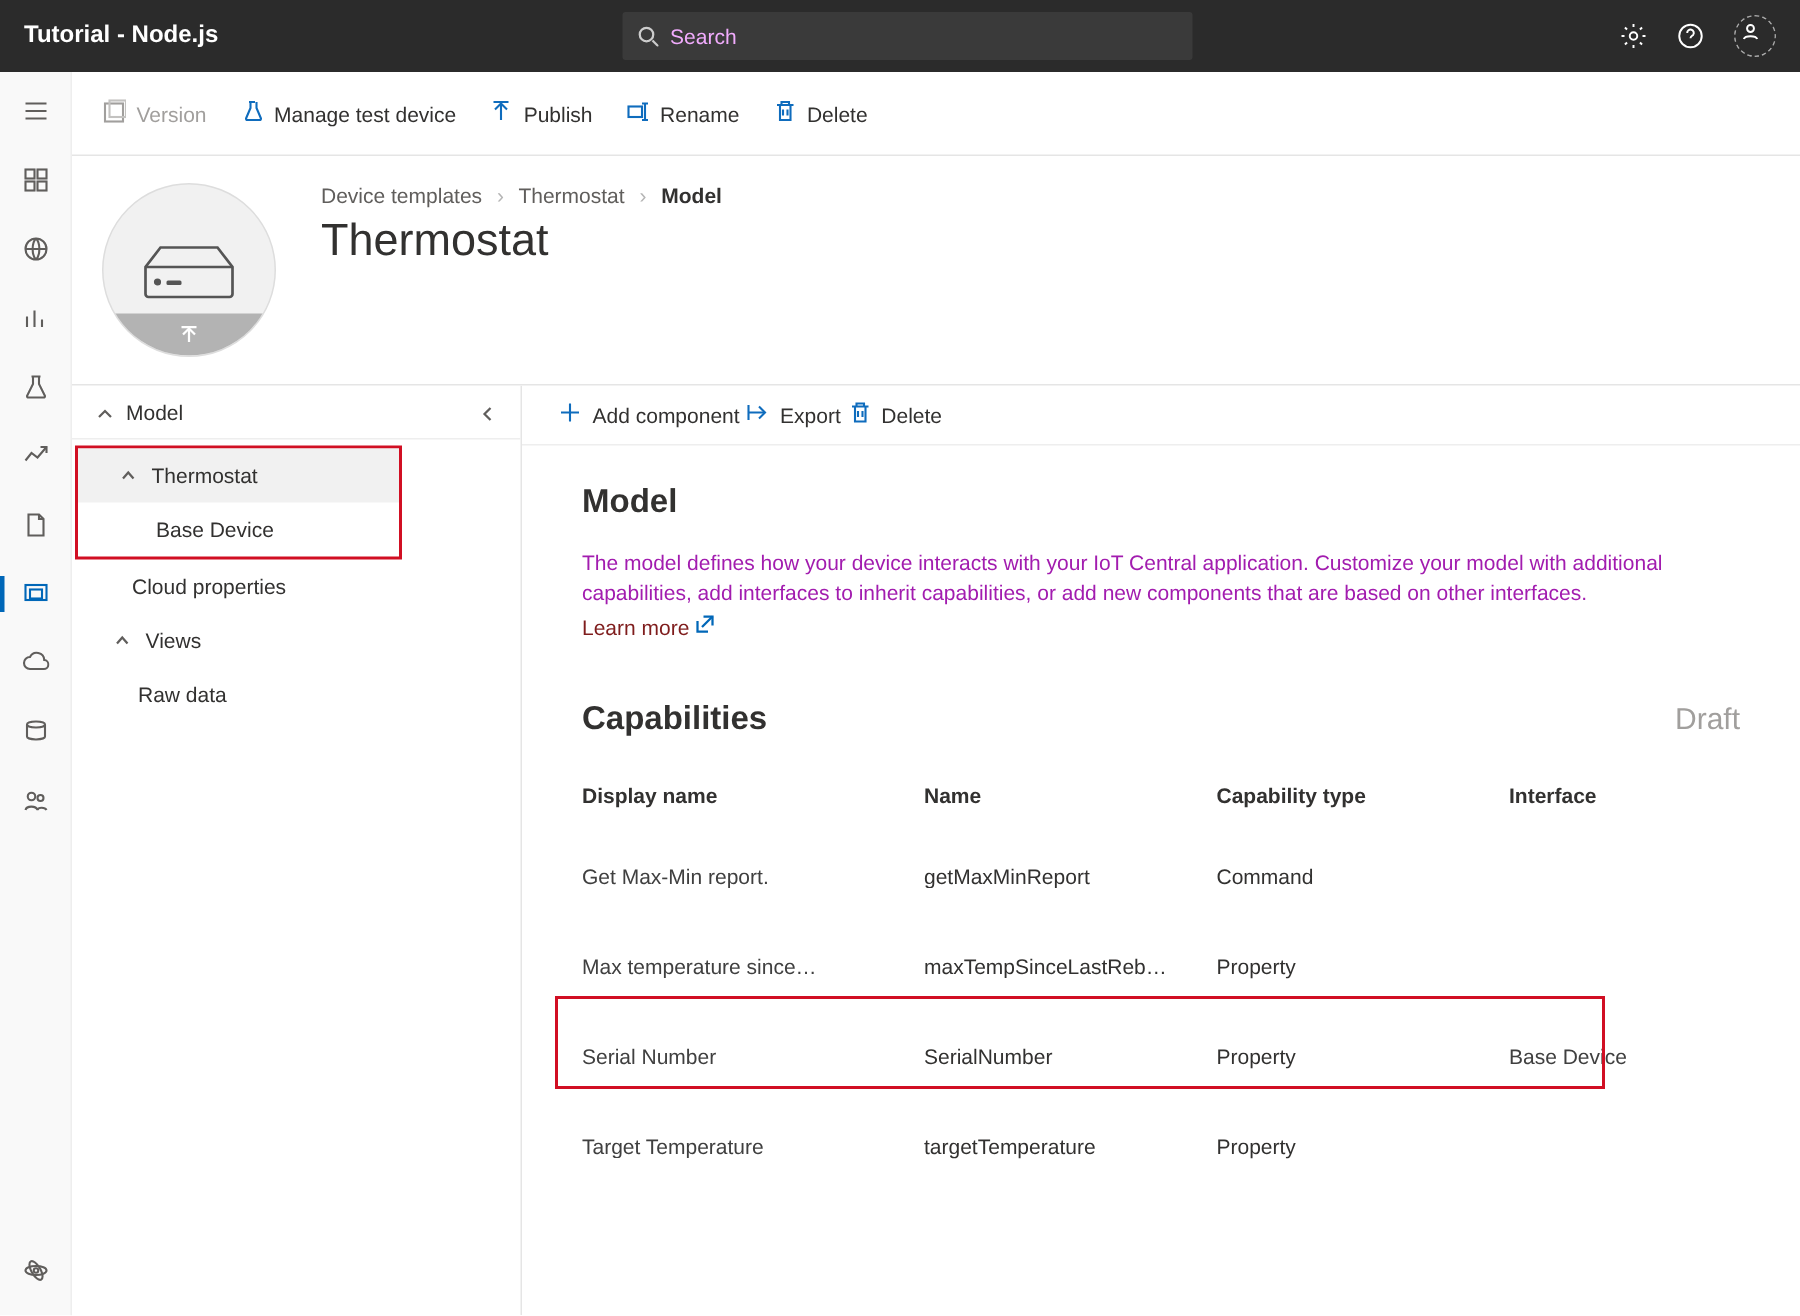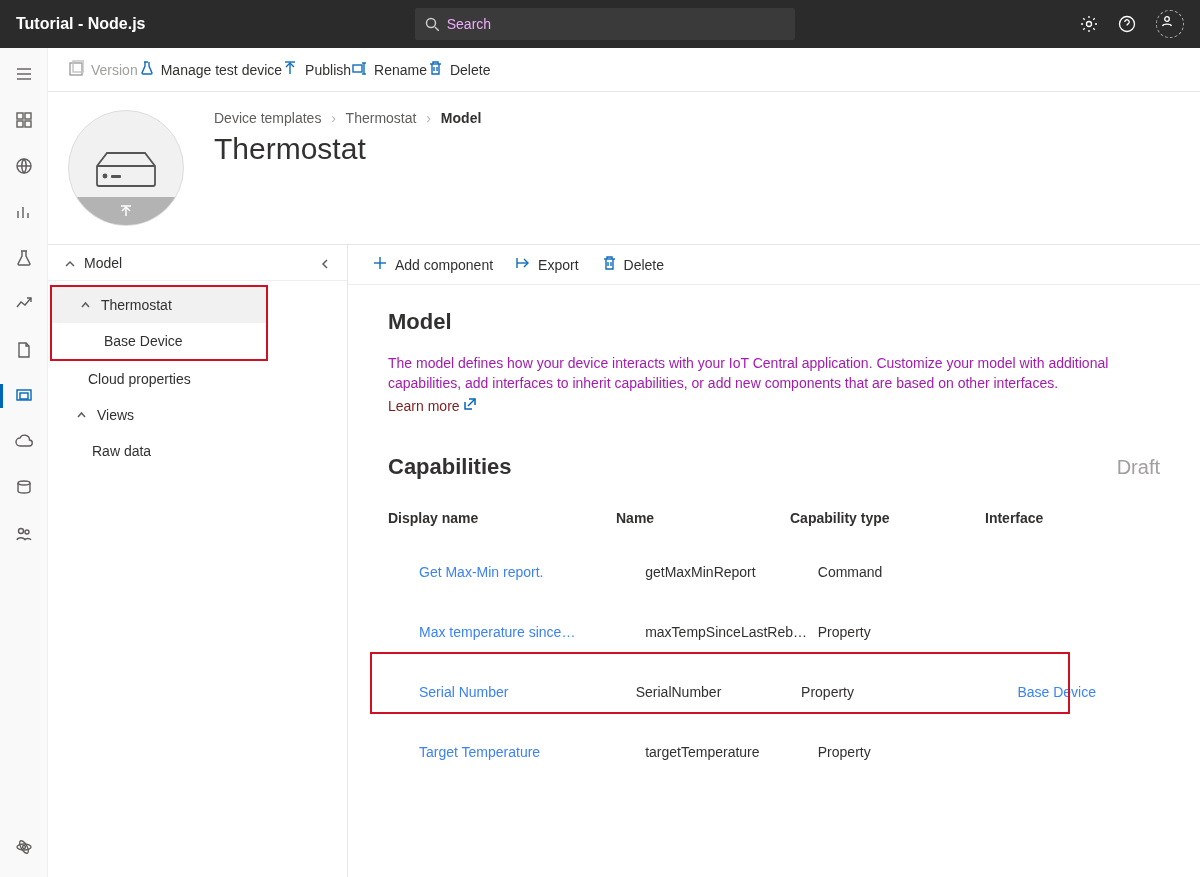--- a/index.html
+++ b/index.html
@@ -65,21 +65,21 @@
   .icon-rail .rail-item.active svg { stroke:#0067b8;}
   .icon-rail svg { width:18px; height:18px; fill:none; stroke:#605e5c; stroke-width:1.4;}
   .icon-rail .hamburger { width:18px; height:18px; fill:none; stroke:#605e5c; stroke-width:1.4;}
   .icon-rail .rail-bottom { margin-top:auto; margin-bottom:12px;}
 
   
   .main { flex:1; display:flex; flex-direction:column; overflow:hidden;}
 
   
   .command-bar {
-    height:44px; display:flex; align-items:center; padding:0 20px; 
+    height:56px; display:flex; align-items:center; padding:0 20px; gap:22px;
     border-bottom:1px solid #e5e5e5; color:#323130;
   }
   .cmd { display:flex; align-items:center; gap:7px; cursor:pointer; font-size:14px;}
   .cmd.disabled { color:#a19f9d;}
   .cmd svg { width:16px; height:16px; fill:none; stroke:currentColor; stroke-width:1.4;}
   .cmd .cblue svg { stroke:#0f6cbd;}
 
   
   .template-header {
     display:flex; padding:18px 24px 18px 20px; gap:30px; align-items:flex-start;
@@ -122,45 +122,45 @@
   .tree-item.active { background:#f1f1f1;}
   .tree-item .exp svg { width:11px; height:11px; fill:none; stroke:#605e5c; stroke-width:1.5;}
 
   .highlight-box1 {
     border:2px solid #d10f23; margin:4px 2px 0 2px; width:218px; 
   }
 
   
   .model-area { flex:1; display:flex; flex-direction:column; overflow:hidden;}
   .model-toolbar {
-    height:40px; display:flex; align-items:center; padding:0 24px; gap:22px;
+    height:40px; display:flex; align-items:center; padding:0 24px; gap:4px;
     border-bottom:1px solid #eee;
   }
   .mtool { display:flex; align-items:center; gap:7px; cursor:pointer; font-size:14px; color:#323130;}
   .mtool .blue svg { stroke:#0f6cbd;}
   .mtool svg { width:16px; height:16px; fill:none; stroke:#605e5c; stroke-width:1.4;}
 
   .model-body { padding:24px 40px; overflow-y:auto; flex:1;}
   .model-body h2 { font-size:22px; font-weight:600; margin-bottom:18px;}
   .desc { font-size:14px; color:#a21caf; line-height:1.45; margin-bottom:4px;}
   .learn { color:#7f1d1d; cursor:pointer; display:inline-flex; align-items:flex-start; gap:4px;}
   .learn svg { width:12px; height:12px; fill:none; stroke:#0067b8; stroke-width:1.5;}
 
   .cap-header { display:flex; justify-content:space-between; align-items:baseline; margin-top:40px; margin-bottom:20px;}
   .cap-header h3 { font-size:22px; font-weight:600;}
   .draft { font-size:20px; color:#a19f9d;}
 
   .cap-table { width:100%;}
   .cap-row { display:flex; padding:22px 0;}
   .cap-row.header { font-size:14px; font-weight:600; color:#323130; padding:10px 0 16px;}
   .cap-col1 { width:228px;}
-  .cap-col2 { width:174px;}
+  .cap-col2 { width:195px;}
   .cap-col3 { width:195px;}
   .cap-col4 { width:150px;}
-  .link { color:#3b82f6; cursor:pointer;margin-left:31px;}
+  .link { color:#404040; cursor:pointer;}
   .cap-row .cap-col1.link, .cap-row .cap-col4.link { white-space:nowrap; overflow:hidden; text-overflow:ellipsis;}
   .cap-row .ell { white-space:nowrap; overflow:hidden; text-overflow:ellipsis;}
   .cap-container { position:relative;}
   .hl2 {
     border:2px solid #d10f23; position:absolute; left:-18px; top:-10px; width:700px; height:62px;
     pointer-events:none;
   }
 </style>
 </head>
 <body>

